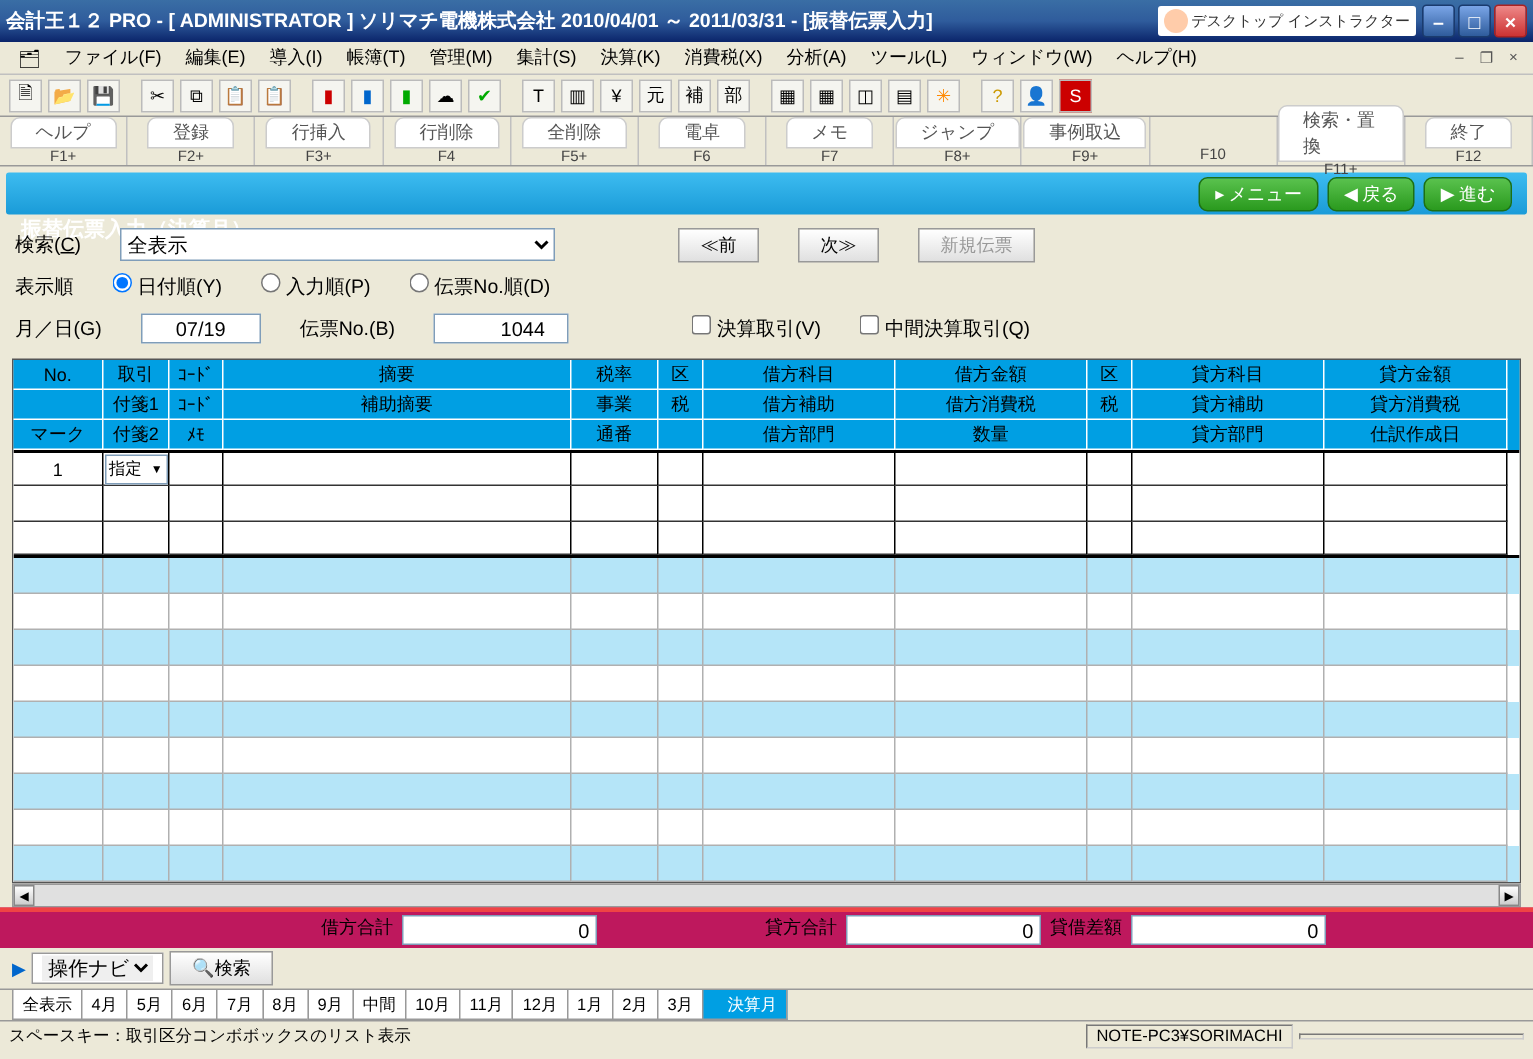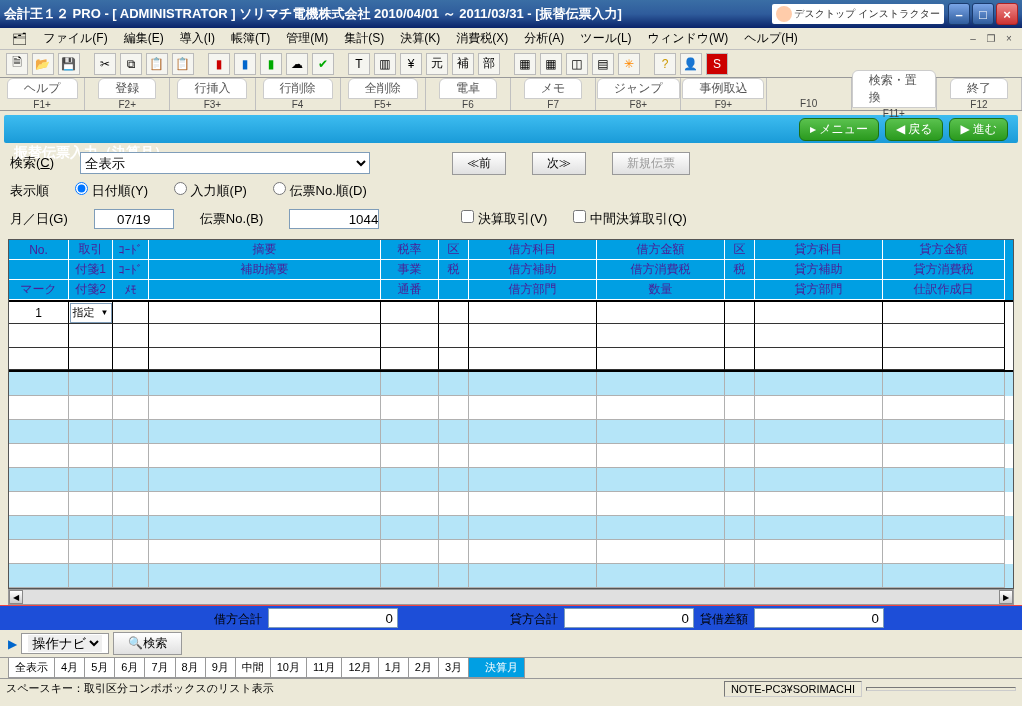--- a/index.html
+++ b/index.html
@@ -31,37 +31,37 @@
 .banner .btitle { font-weight: bold; font-size: 14px; flex: 1; margin-top: 47px; }
 .banner .gbtn { background: linear-gradient(#5ac24e,#2a9a1e); border: 1px solid #1d7014; color: #fff; border-radius: 6px; padding: 2px 10px; margin-left: 6px; font-size: 12px; display:flex;align-items:center;gap:3px;}
 
 .controls { padding: 2px 10px; }
 .controls .row { display: flex; align-items: center; gap: 26px; height: 28px; }
 .controls label { font-size: 13px; }
 .underline { text-decoration: underline; }
 select.big { width: 290px; height: 22px; background: #fff; border: 1px solid #7f9db9; }
 .navbtn { border: 1px solid #999; background: linear-gradient(#fff,#e0e0e0); padding: 2px 14px; font-size: 12px; }
 .navbtn.disabled { color: #999; }
-input.txtin { border: 1px solid #7f9db9; background: #fff; height: 20px; padding: 0 0; text-align: center; }
+input.txtin { border: 1px solid #7f9db9; background: #fff; height: 20px; padding: 0 15px; text-align: center; }
 input.txtin.r { text-align: right; }
 
 .grid-wrap { margin: 4px 8px 0 8px; border: 1px solid #555; }
-.ghead { display: flex; background: #009fe3; color: #4c1d95; font-size: 12px; }
+.ghead { display: flex; background: #009fe3; color: #000000; font-size: 12px; }
 .gh { border-right: 1px solid #fff; border-bottom: 1px solid #fff; display: flex; align-items: center; justify-content: center; height: 20px; }
 .ghead .ghrow { display: flex; width: 100%; }
 .gbody { background: #fff; height: 288px; overflow: hidden; }
 .gr { display: flex; height: 24px; }
 .gr.alt { background: #b5e5f8; }
 .gc { border-right: 1px solid #b0b0b0; border-bottom: 1px solid #b0b0b0; display: flex; align-items: center; justify-content: center; font-size: 12px; }
 .gr.entry .gc { border-right:1px solid #000; border-bottom:1px solid #333; }
 .gr.entry.first { border-top: 2px solid #000; }
 .gr.entry.last { border-bottom: 2px solid #000; }
 .w-no{width:60px}.w-tori{width:44px}.w-code{width:36px}.w-tek{width:232px}.w-zei{width:58px}.w-ku{width:30px}.w-kam{width:128px}.w-kin{width:128px}.w-ku2{width:30px}.w-kam2{width:128px}.w-kin2{width:122px}
 
-.totals { display: flex; align-items: flex-end; padding: 2px 8px; gap: 6px; background: #1d4ed8; border-top:1px solid #ef4444;}
+.totals { display: flex; align-items: flex-start; padding: 2px 8px; gap: 6px; background: #be185d; border-top:3px solid #ef4444;}
 .totals .lbl { font-size: 12px; }
 .totals input { border: 1px solid #7f9db9; background: #fff; height: 20px; text-align: right; padding: 0 4px; }
 
 .srow { display: flex; align-items: center; padding: 2px 8px; background: #ece9d8; gap:4px;}
 .srow .nav { background: #fff; border: 1px solid #999; padding: 1px 6px; }
 .srow .nav select { border:none; }
 
 .tabs { display: flex; background: #ece9d8; border-top: 1px solid #999; padding-left:8px;}
 .tab { border: 1px solid #999; border-top: none; padding: 2px 6px; font-size: 11px; background: #fff; margin-right: -1px; }
 .tab.active { background: #009fe3; color: #fff; padding-left: 16px; }

